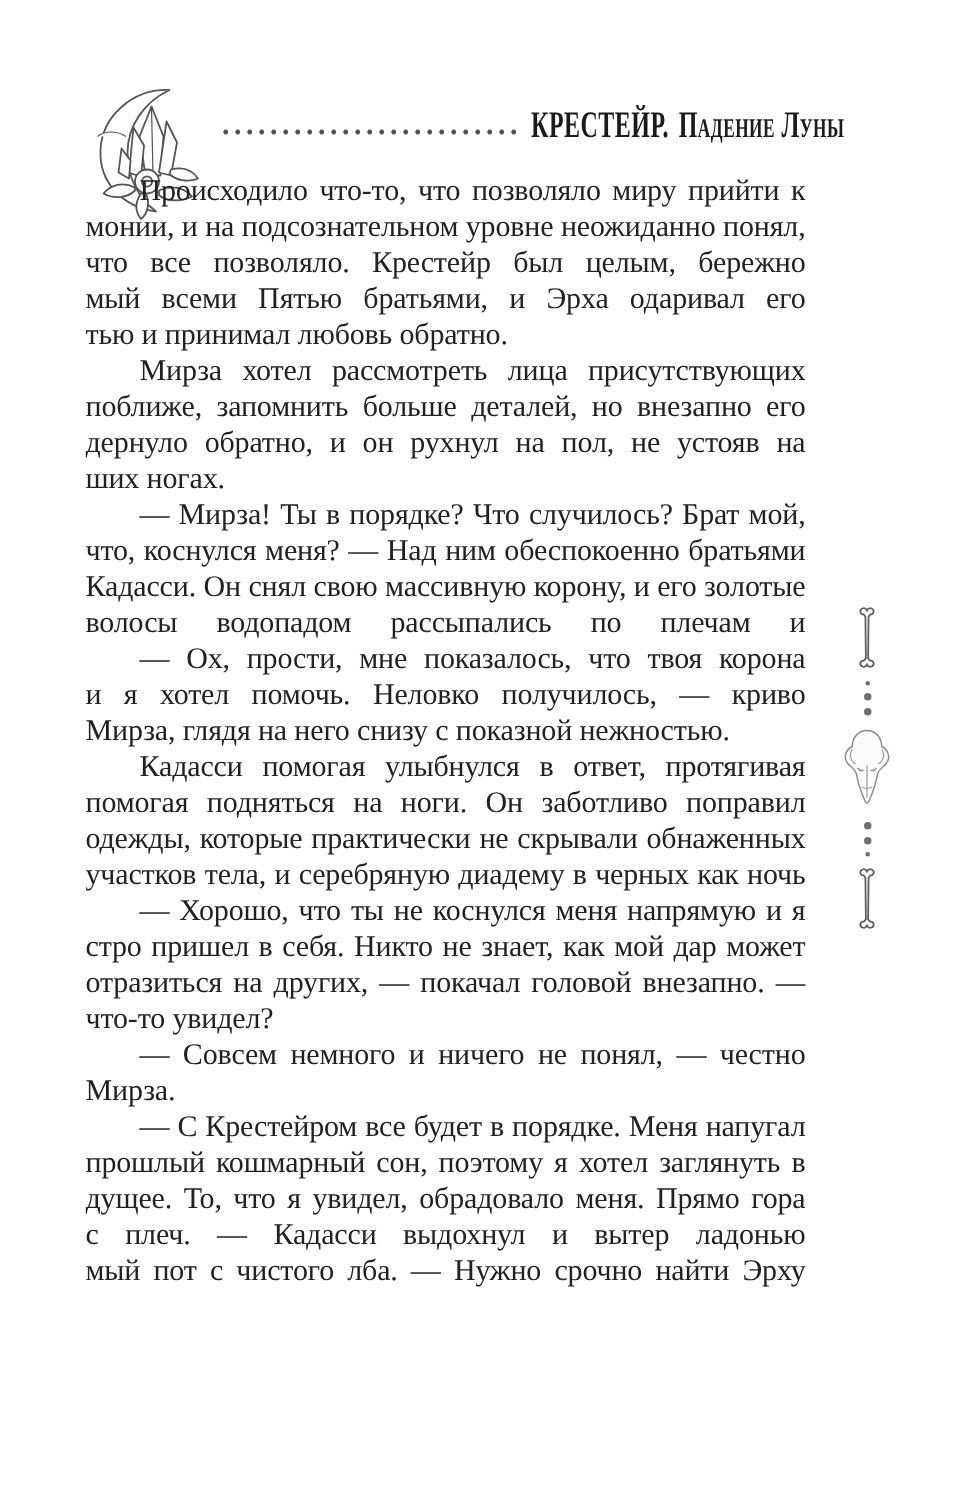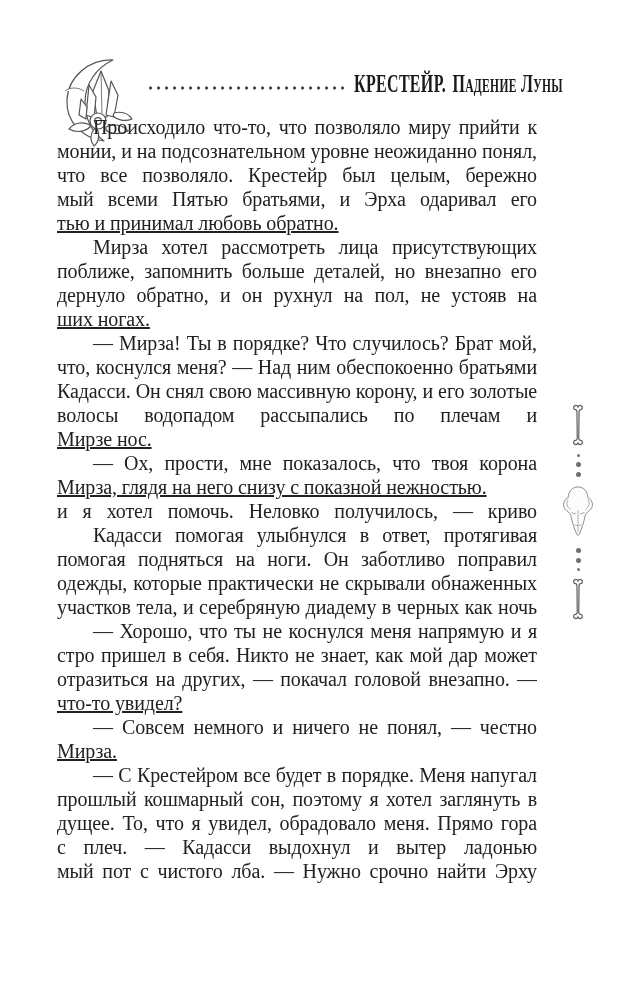--- a/index.html
+++ b/index.html
@@ -26,21 +26,21 @@
   
   main.textblock {
     position:absolute; left:57px; top:115px; width:480px;
     color:#212121; font-size:20px; letter-spacing:-0.1px;
   }
   .line {
     height:24px; line-height:24px; overflow:hidden;
     text-align:justify; text-align-last:justify;
   }
   .line.first { text-indent:36px; }
-  .line.last  { text-align-last:left;text-decoration:underline; }
+  .line.last  { text-align-last:left; }
 
   
   .side {
     position:absolute; left:560px; top:404px; width:36px;
     display:flex; flex-direction:column; align-items:center;
   }
   .sdot { border-radius:50%; background:#6f6f6f; margin:2.5px 0; }
   .sdot.s { width:3px; height:3px; }
   .sdot.m { width:5px; height:5px; }
   .gap6 { height:5px; }
@@ -98,24 +98,23 @@
       <div class="line">мый всеми Пятью братьями, и Эрха одаривал его благода-</div>
       <div class="line last">тью и принимал любовь обратно.</div>
       <div class="line first">Мирза хотел рассмотреть лица присутствующих людей</div>
       <div class="line">поближе, запомнить больше деталей, но внезапно его вы-</div>
       <div class="line">дернуло обратно, и он рухнул на пол, не устояв на ослабев-</div>
       <div class="line last">ших ногах.</div>
       <div class="line first">— Мирза! Ты в порядке? Что случилось? Брат мой, ты</div>
       <div class="line">что, коснулся меня? — Над ним обеспокоенно братьями</div>
       <div class="line">Кадасси. Он снял свою массивную корону, и его золотые</div>
       <div class="line">волосы водопадом рассыпались по плечам и обнаженных</div>
-      <div class="line last">Мирзе нос.</div>
       <div class="line first">— Ох, прости, мне показалось, что твоя корона падает,</div>
+      <div class="line">и я хотел помочь. Неловко получилось, — криво улыбнулся</div>
       <div class="line last">Мирза, глядя на него снизу с показной нежностью.</div>
-      <div class="line">и я хотел помочь. Неловко получилось, — криво улыбнулся</div>
       <div class="line first">Кадасси помогая улыбнулся в ответ, протягивая руки,</div>
       <div class="line">помогая подняться на ноги. Он заботливо поправил брату</div>
       <div class="line">одежды, которые практически не скрывали обнаженных</div>
       <div class="line">участков тела, и серебряную диадему в черных как ночь</div>
       <div class="line first">— Хорошо, что ты не коснулся меня напрямую и я бы-</div>
       <div class="line">стро пришел в себя. Никто не знает, как мой дар может</div>
       <div class="line">отразиться на других, — покачал головой внезапно. — Ты</div>
       <div class="line last">что-то увидел?</div>
       <div class="line first">— Совсем немного и ничего не понял, — честно ответил</div>
       <div class="line last">Мирза.</div>

